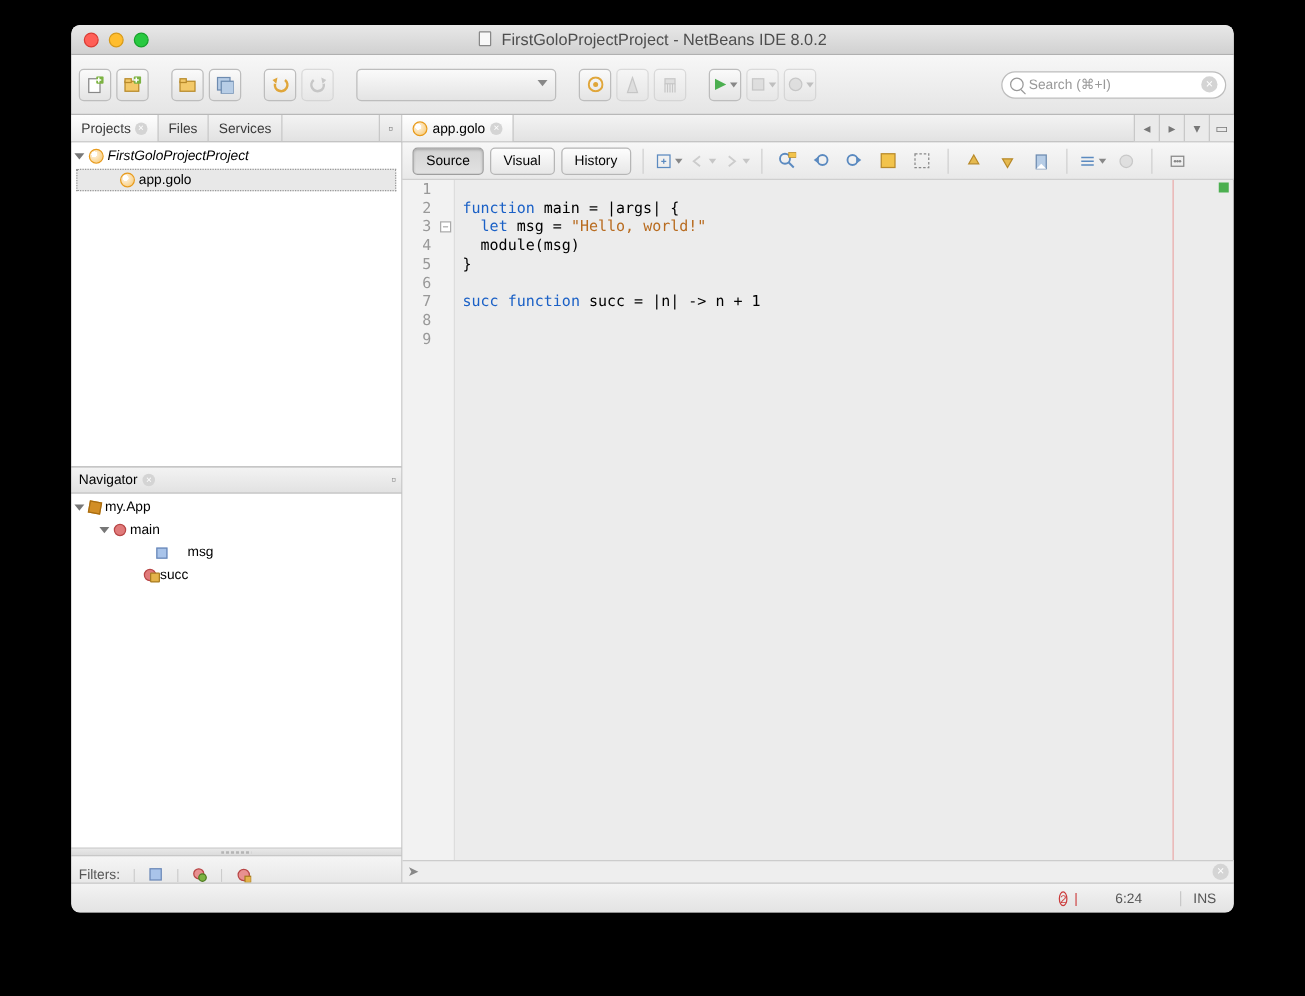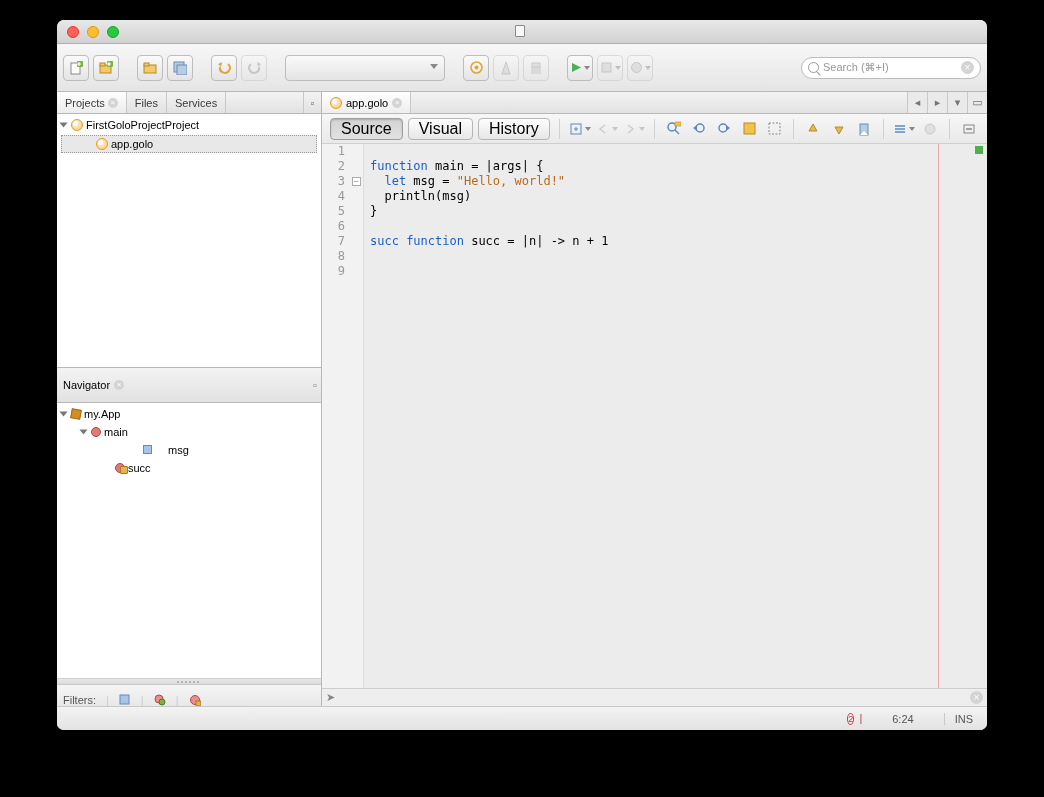--- a/index.html
+++ b/index.html
@@ -79,21 +79,21 @@
     .tree-row.sel { background:#e8e8e8; border:1px dotted #999; }
     .twisty { width:0;height:0; border-top:4px solid transparent; border-bottom:4px solid transparent; border-left:5px solid #777; margin-right:2px; }
     .twisty.open { transform:rotate(90deg); }
     .icon-circle { width:12px; height:12px; border-radius:50%; border:1.5px solid #e89b1c; background:radial-gradient(circle at 35% 35%, #fff 0%, #fff 25%, #fde9c8 26%, #f7c66a 100%); }
     .icon-cube { width:10px;height:10px; background:#d28e26; border:1px solid #a86c10; transform:rotate(10deg); }
     .icon-red { width:10px; height:10px; border-radius:50%; background:#e07a7a; border:1px solid #b84646; }
     .icon-sq { width:9px;height:9px; background:#a9c4ea; border:1px solid #6a88b8; }
     .icon-locked { position:relative; }
     .icon-locked::after { content:""; position:absolute; right:-4px; bottom:-2px; width:6px; height:6px; background:#e4b34a; border:1px solid #a87c20; border-radius:1px; }
     .navigator-head {
-      height:36px; background:linear-gradient(#f3f3f3,#e2e2e2);
+      height:22px; background:linear-gradient(#f3f3f3,#e2e2e2);
       border-top:1px solid #b8b8b8; border-bottom:1px solid #b8b8b8;
       display:flex; align-items:center; padding-left:6px; gap:4px; font-size:11px;
     }
     .navigator-body { flex:1.2; background:#fff; overflow:auto; padding-top:2px;}
     .filters {
       height:22px; border-top:1px solid #c8c8c8; background:linear-gradient(#f5f5f5,#e8e8e8);
       display:flex; align-items:flex-end; padding: 0 6px; gap:10px; color:#555;
     }
     .filters .sep { color:#ccc; }
     .rightcol { flex:1; display:flex; flex-direction:column; min-width:0; }
@@ -106,21 +106,21 @@
     .etab .xclose { width:10px;height:10px; border-radius:50%; background:#d4d4d4; font-size:8px; color:#fff; text-align:center; line-height:10px; }
     .editor-tabs-right { margin-left:auto; display:flex; }
     .etr-btn { width:20px; border-left:1px solid #c8c8c8; display:flex; align-items:center; justify-content:center; color:#777; background:#eaeaea; }
     .editor-toolbar {
       height:30px; background:linear-gradient(#f7f7f7,#e9e9e9);
       border-bottom:1px solid #cfcfcf;
       display:flex; align-items:center; gap:5px; padding:0 8px;
     }
     .view-btn {
       height:22px; padding:0 10px; border:1px solid #b6b6b6; border-radius:4px;
-      background:linear-gradient(#fdfdfd,#e7e7e7); font-size:16px;
+      background:linear-gradient(#fdfdfd,#e7e7e7); font-size:11px;
       display:flex; align-items:center;
     }
     .view-btn.active { background:linear-gradient(#d3d3d3,#e2e2e2); border-color:#9e9e9e; box-shadow: inset 0 1px 2px rgba(0,0,0,0.2); }
     .et-sep { width:1px; height:20px; background:#d0d0d0; margin:0 4px; }
     .et-icon { width:22px; height:22px; display:flex; align-items:center; justify-content:center; color:#777; border-radius:3px; }
     .et-icon svg { display:block; }
     .gutter {
       width:42px; background:#f2f2f2; border-right:1px solid #ddd;
       font-family: Menlo, Monaco, monospace; font-size:12px; color:#999;
       text-align:right;
@@ -162,20 +162,21 @@
 <div class="window">
 
   <div class="titlebar">
     <div class="traffic">
       <span class="tl-close"></span>
       <span class="tl-min"></span>
       <span class="tl-max"></span>
     </div>
     <div class="title">
       <span class="doc-icon"></span>
+      <span>FirstGoloProjectProject - NetBeans IDE 8.0.2</span>
     </div>
   </div>
 
   <div class="toolbar">
     <div class="tb-btn">
         <svg width="14" height="14">
           <rect x="2" y="2" width="9" height="11" fill="#fff" stroke="#888"></rect>
           <rect x="8" y="0" width="6" height="6" fill="#7cb342" rx="1"></rect>
           <path d="M10 1 v4 M8 3 h4" stroke="#fff" stroke-width="1.2"></path>
         </svg>
@@ -270,21 +271,21 @@
           <span>Files</span>
         </div>
         <div class="ptab">
           <span>Services</span>
         </div>
         <div class="panel-spacer"></div>
         <div class="panel-minbtn">▫</div>
       </div>
 
       <div class="projects-body" style="flex:1.1">
-        <div class="tree-row" style="padding-left:4px;">
+        <div class="tree-row" style="padding-left:4px;font-style:italic;">
           <span class="twisty open"></span>
           <span class="icon-circle"></span>
           <span>FirstGoloProjectProject</span>
         </div>
         <div class="tree-row sel" style="padding-left:34px; margin:1px 4px;">
           <span class="icon-circle"></span>
           <span>app.golo</span>
         </div>
       </div>
 
@@ -299,21 +300,21 @@
         <div class="tree-row" style="padding-left:4px;">
           <span class="twisty open"></span>
           <span class="icon-cube"></span>
           <span>my.App</span>
         </div>
         <div class="tree-row" style="padding-left:24px;">
           <span class="twisty open"></span>
           <span class="icon-red"></span>
           <span>main</span>
         </div>
-        <div class="tree-row" style="padding-left:86px;gap:16px;">
+        <div class="tree-row" style="padding-left:68px;gap:16px;">
           <span class="icon-sq"></span>
           <span>msg</span>
         </div>
         <div class="tree-row" style="padding-left:58px;">
           <span class="icon-red icon-locked"></span>
           <span>succ</span>
         </div>
       </div>
 
       <div class="grip"></div>
@@ -459,21 +460,21 @@
           <div class="gline">7</div>
           <div class="gline">8</div>
           <div class="gline">9</div>
         </div>
         <div class="code">
           <div class="right-margin"></div>
           <div class="error-stripe"></div>
           <div class="cline"></div>
           <div class="cline"><span class="kw">function</span><span> main = |args| {</span></div>
           <div class="cline">  <span class="kw">let</span><span> msg = </span><span class="str">"Hello, world!"</span></div>
-          <div class="cline">  println(msg)</div>
+          <div class="cline">  module(msg)</div>
           <div class="cline">}</div>
           <div class="cline"></div>
           <div class="cline"><span class="kw">succ</span> <span class="kw">function</span><span> succ = |n| -&gt; n + 1</span></div>
         </div>
       </div>
 
       <div class="h-scroll">
         <span class="navarrow">➤</span>
         <span class="clear">×</span>
       </div>

